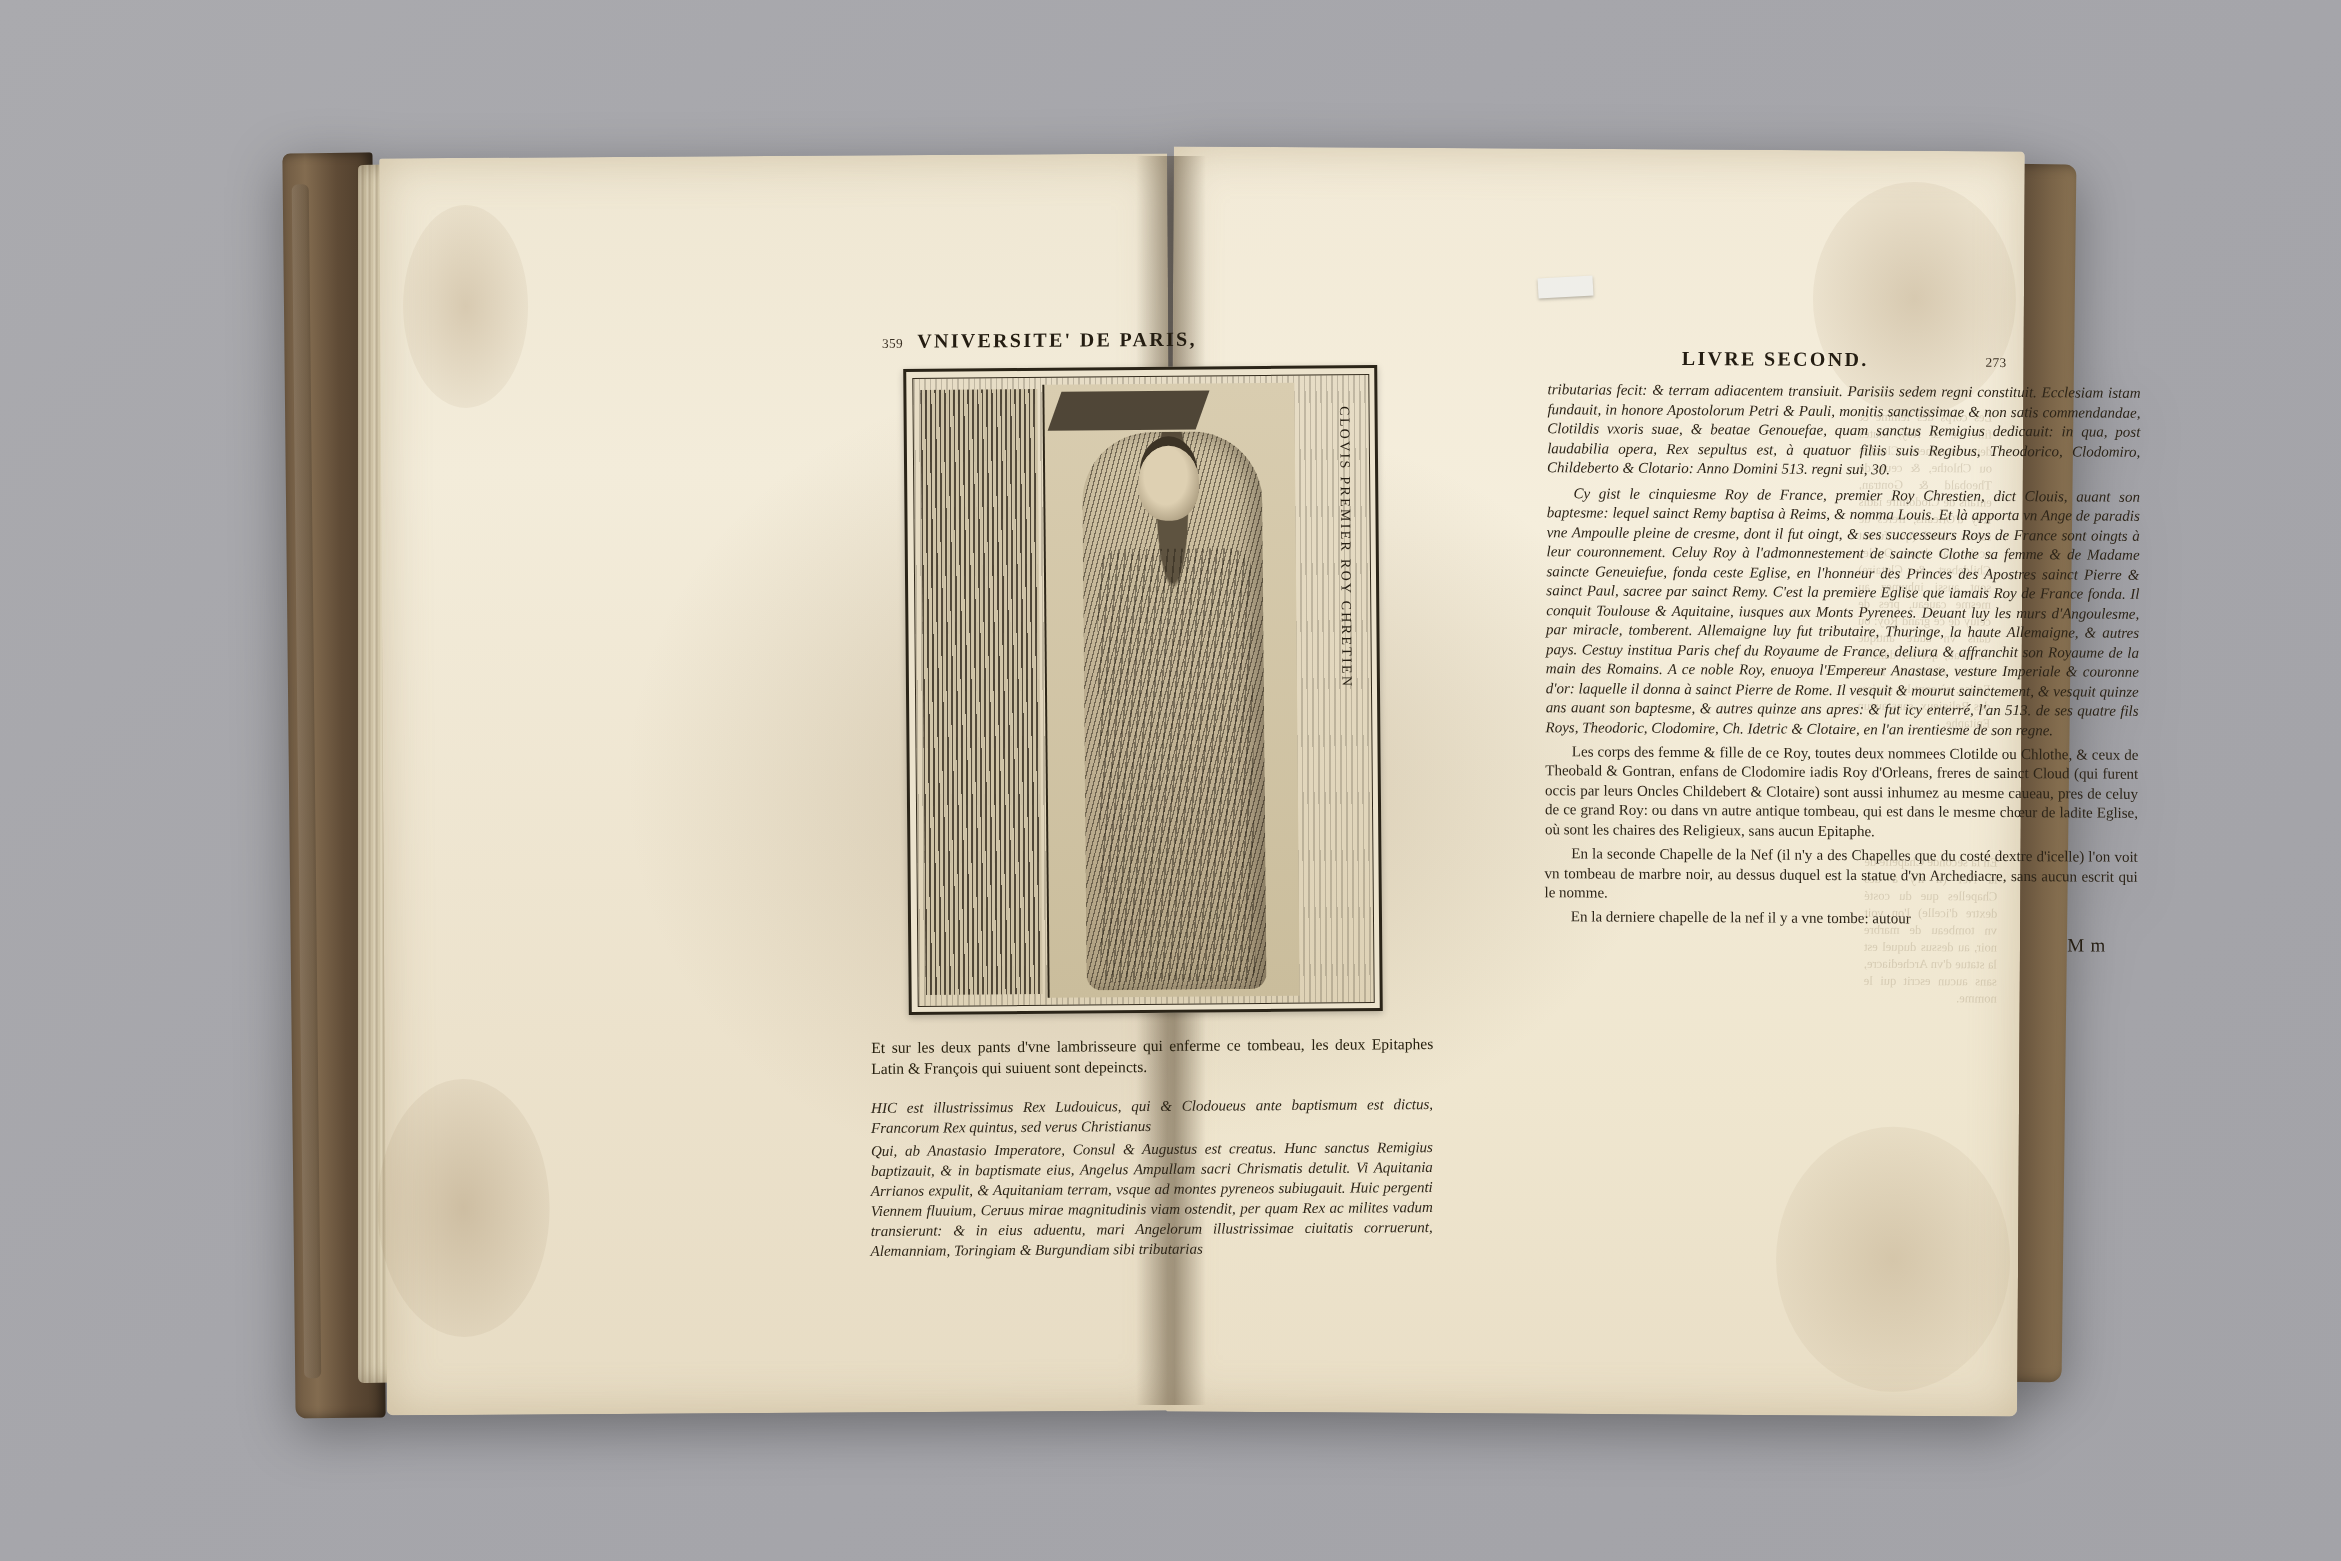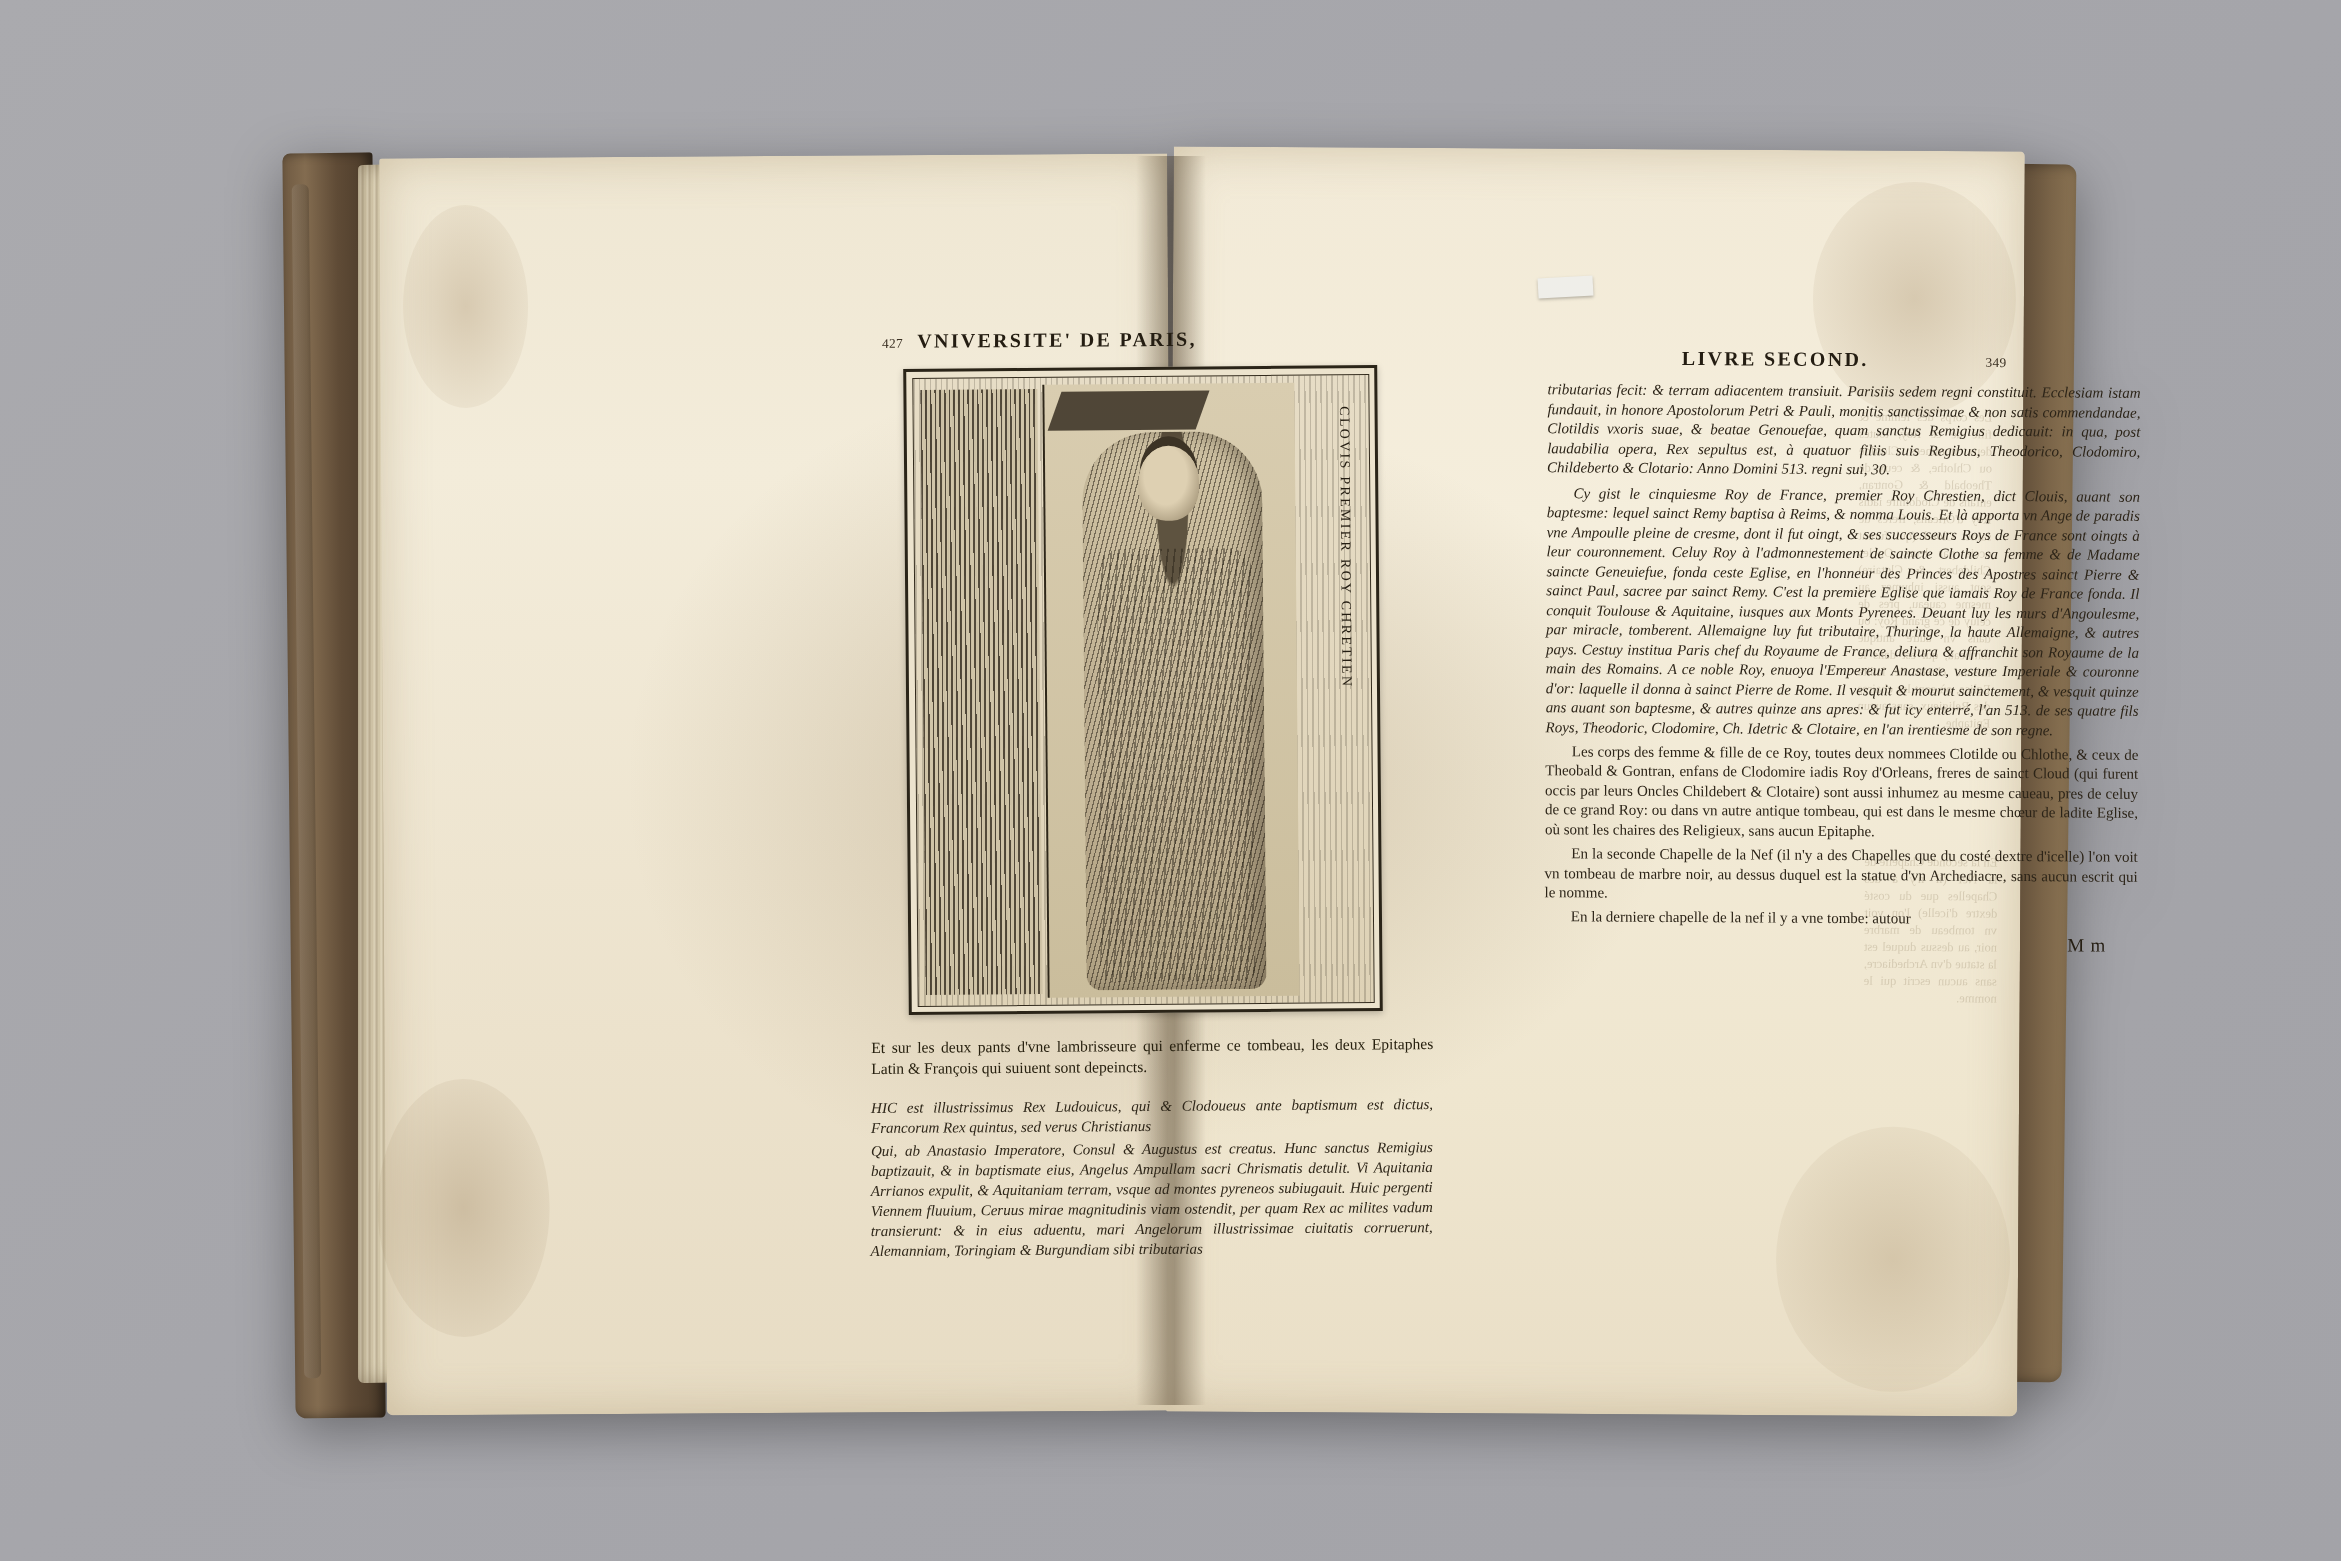--- a/index.html
+++ b/index.html
@@ -344,21 +344,21 @@
 
       <div class="ghost" style="left:687px;top:258px;">Les corps des femme &amp; fille de ce Roy, toutes deux nommees Clotilde ou Chlothe, &amp; ceux de Theobald &amp; Gontran, enfans de Clodomire iadis Roy d'Orleans, freres de sainct Cloud (qui furent occis par leurs Oncles Childebert &amp; Clotaire) sont aussi inhumez au mesme caueau, pres de celuy de ce grand Roy: ou dans vn autre antique tombeau, qui est dans le mesme chœur de ladite Eglise, où sont les chaires des Religieux, sans aucun Epitaphe.</div>
       <div class="ghost" style="left:695px;top:703px;">En la seconde Chapelle de la Nef (il n'y a des Chapelles que du costé dextre d'icelle) l'on voit vn tombeau de marbre noir, au dessus duquel est la statue d'vn Archediacre, sans aucun escrit qui le nomme.</div>
     </div>
 
     <div class="gutter"></div>
     <div class="bookmark"></div>
 
     <div class="content-left">
       <div class="running-head">
-        <span class="folio">427</span>
+        <span class="folio">359</span>
         <span class="head-title">VNIVERSITE' DE PARIS,</span>
       </div>
     </div>
 
     <div class="plate">
       <div class="plate-inner">
         <div class="wall"></div>
         <div class="niche"></div>
         <div class="niche-top"></div>
         <div class="figure"></div>
@@ -368,21 +368,21 @@
 
     <div class="content-left" style="top:882px;left:582px;width:562px;">
       <div class="caption-fr">Et sur les deux pants d'vne lambrisseure qui enferme ce tombeau, les deux Epitaphes Latin &amp; François qui suiuent sont depeincts.</div>
       <div class="latin-block">HIC est illustrissimus Rex Ludouicus, qui &amp; Clodoueus ante baptismum est dictus, Francorum Rex quintus, sed verus Christianus</div>
       <div class="latin-block" style="margin-top:3.1px;">Qui, ab Anastasio Imperatore, Consul &amp; Augustus est creatus. Hunc sanctus Remigius baptizauit, &amp; in baptismate eius, Angelus Ampullam sacri Chrismatis detulit. Vi Aquitania Arrianos expulit, &amp; Aquitaniam terram, vsque ad montes pyreneos subiugauit. Huic pergenti Viennem fluuium, Ceruus mirae magnitudinis viam ostendit, per quam Rex ac milites vadum transierunt: &amp; in eius aduentu, mari Angelorum illustrissimae ciuitatis corruerunt, Alemanniam, Toringiam &amp; Burgundiam sibi tributarias</div>
     </div>
 
     <div class="content-right">
       <div class="running-head" style="justify-content:center;gap:117px;">
         <span class="head-title">LIVRE SECOND.</span>
-        <span class="folio">349</span>
+        <span class="folio">273</span>
       </div>
 
       <div class="body-text italic" style="margin-top:11px;">tributarias fecit: &amp; terram adiacentem transiuit. Parisiis sedem regni constituit. Ecclesiam istam fundauit, in honore Apostolorum Petri &amp; Pauli, monitis sanctissimae &amp; non satis commendandae, Clotildis vxoris suae, &amp; beatae Genouefae, quam sanctus Remigius dedicauit: in qua, post laudabilia opera, Rex sepultus est, à quatuor filiis suis Regibus, Theodorico, Clodomiro, Childeberto &amp; Clotario: Anno Domini 513. regni sui, 30.</div>
 
       <div class="body-text italic indent" style="margin-top:6.2px;">Cy gist le cinquiesme Roy de France, premier Roy Chrestien, dict Clouis, auant son baptesme: lequel sainct Remy baptisa à Reims, &amp; nomma Louis. Et là apporta vn Ange de paradis vne Ampoulle pleine de cresme, dont il fut oingt, &amp; ses successeurs Roys de France sont oingts à leur couronnement. Celuy Roy à l'admonnestement de saincte Clothe sa femme &amp; de Madame saincte Geneuiefue, fonda ceste Eglise, en l'honneur des Princes des Apostres sainct Pierre &amp; sainct Paul, sacree par sainct Remy. C'est la premiere Eglise que iamais Roy de France fonda. Il conquit Toulouse &amp; Aquitaine, iusques aux Monts Pyrenees. Deuant luy les murs d'Angoulesme, par miracle, tomberent. Allemaigne luy fut tributaire, Thuringe, la haute Allemaigne, &amp; autres pays. Cestuy institua Paris chef du Royaume de France, deliura &amp; affranchit son Royaume de la main des Romains. A ce noble Roy, enuoya l'Empereur Anastase, vesture Imperiale &amp; couronne d'or: laquelle il donna à sainct Pierre de Rome. Il vesquit &amp; mourut sainctement, &amp; vesquit quinze ans auant son baptesme, &amp; autres quinze ans apres: &amp; fut icy enterré, l'an 513. de ses quatre fils Roys, Theodoric, Clodomire, Ch. Idetric &amp; Clotaire, en l'an irentiesme de son regne.</div>
 
       <div class="body-text indent" style="margin-top:4.7px;">Les corps des femme &amp; fille de ce Roy, toutes deux nommees Clotilde ou Chlothe, &amp; ceux de Theobald &amp; Gontran, enfans de Clodomire iadis Roy d'Orleans, freres de sainct Cloud (qui furent occis par leurs Oncles Childebert &amp; Clotaire) sont aussi inhumez au mesme caueau, pres de celuy de ce grand Roy: ou dans vn autre antique tombeau, qui est dans le mesme chœur de ladite Eglise, où sont les chaires des Religieux, sans aucun Epitaphe.</div>
 
       <div class="body-text indent" style="margin-top:4.7px;">En la seconde Chapelle de la Nef (il n'y a des Chapelles que du costé dextre d'icelle) l'on voit vn tombeau de marbre noir, au dessus duquel est la statue d'vn Archediacre, sans aucun escrit qui le nomme.</div>
 

